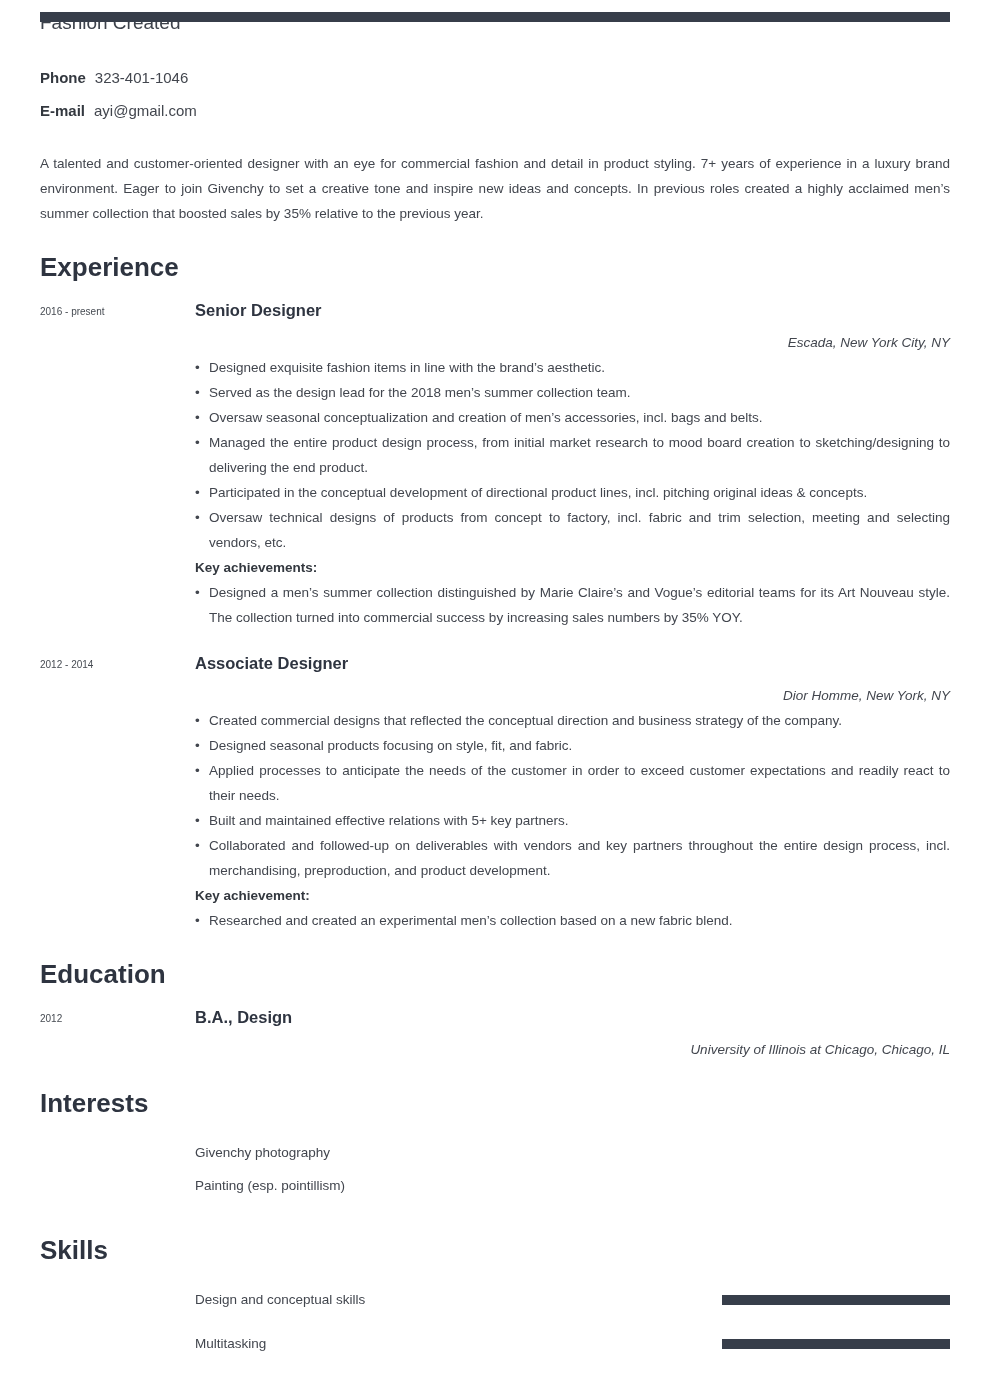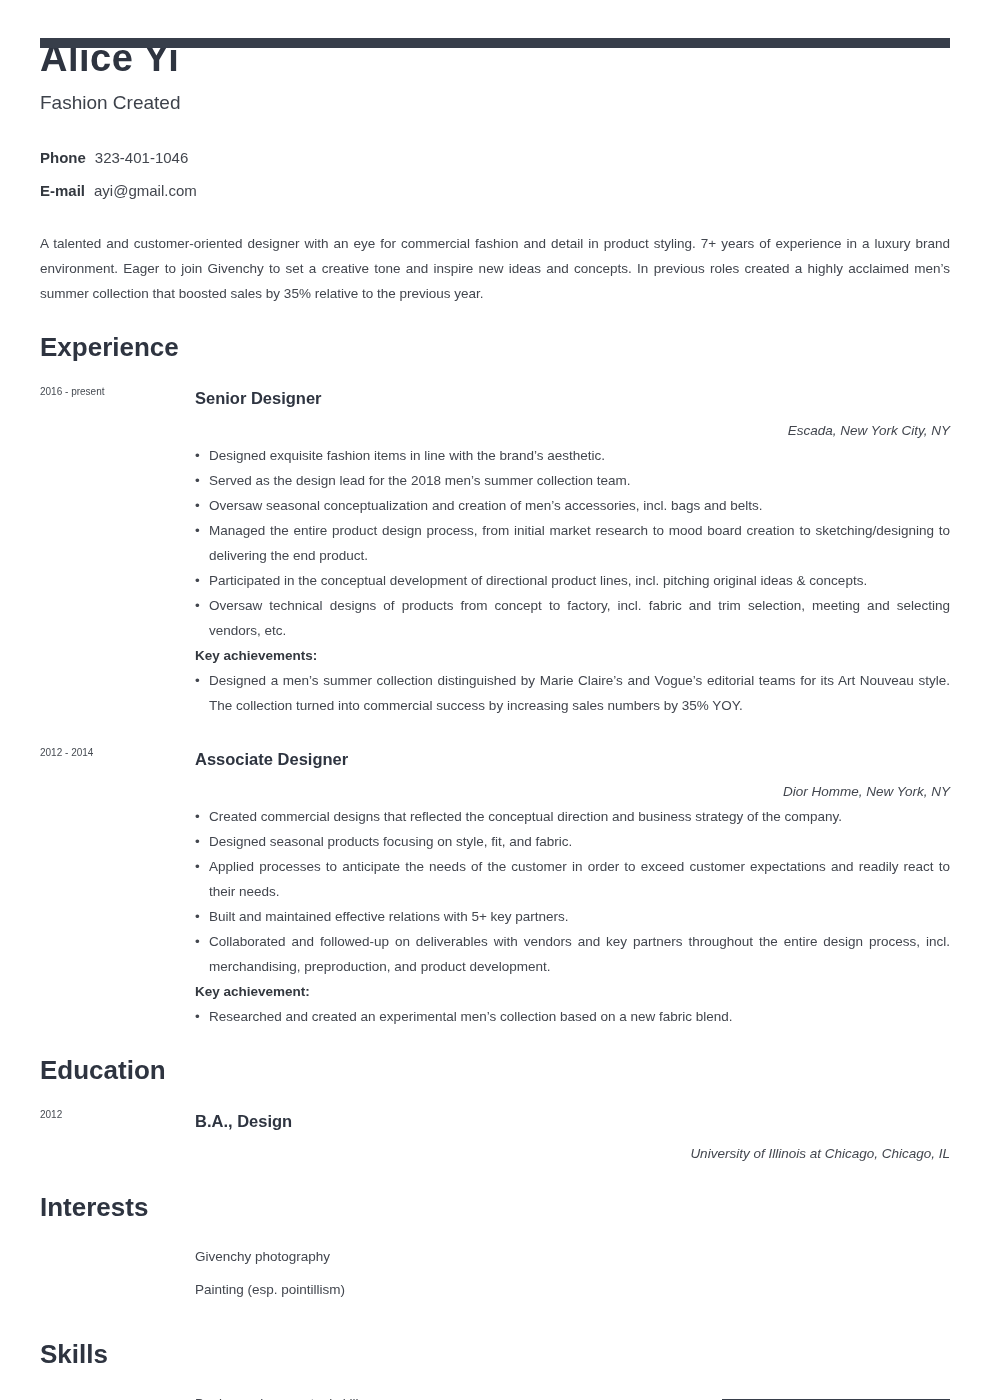--- a/index.html
+++ b/index.html
@@ -48,21 +48,21 @@
   }
 
   
   .entry { display: flex; margin-bottom: 22px; }
   .entry .dates {
     flex: 0 0 155px;
     font-size: 10px; color: #464b52; line-height: 20px; padding-top: 3px;
   }
   .entry .body { flex: 1; min-width: 0; }
 
-  .entry-title { font-size: 16.5px; font-weight: bold; color: #2e3440; line-height: 22px; margin-top: 8px; }
+  .entry-title { font-size: 16.5px; font-weight: bold; color: #2e3440; line-height: 22px; }
   .entry-company { font-style: italic; font-size: 13.5px; color: #42464e; margin-top: 9px; line-height: 25px; text-align: right; }
 
   .bullets { margin-top: 0; }
   .bullet { display: flex; font-size: 13.5px; line-height: 25px; }
   .bullet .marker { flex: 0 0 14px; color: #42464e; }
   .bullet .text { flex: 1; text-align: justify; }
 
   .key-label { font-size: 13.5px; font-weight: bold; color: #33383f; line-height: 25px; }
 
   
@@ -78,21 +78,20 @@
   .skill-fill { height: 100%; background: #373e4a; }
 </style>
 </head>
 <body>
 
 <div class="page">
   <div class="top-accent"></div>
 
   <div class="content">
 
-    <h1 class="name">Alice Yi</h1>
     <div class="job-subtitle">Fashion Created</div>
 
     <div class="contact-block">
       <div class="contact-row">
         <span class="clabel">Phone</span>
         <span class="cvalue">323-401-1046</span>
       </div>
       <div class="contact-row">
         <span class="clabel">E-mail</span>
         <span class="cvalue">ayi@gmail.com</span>

